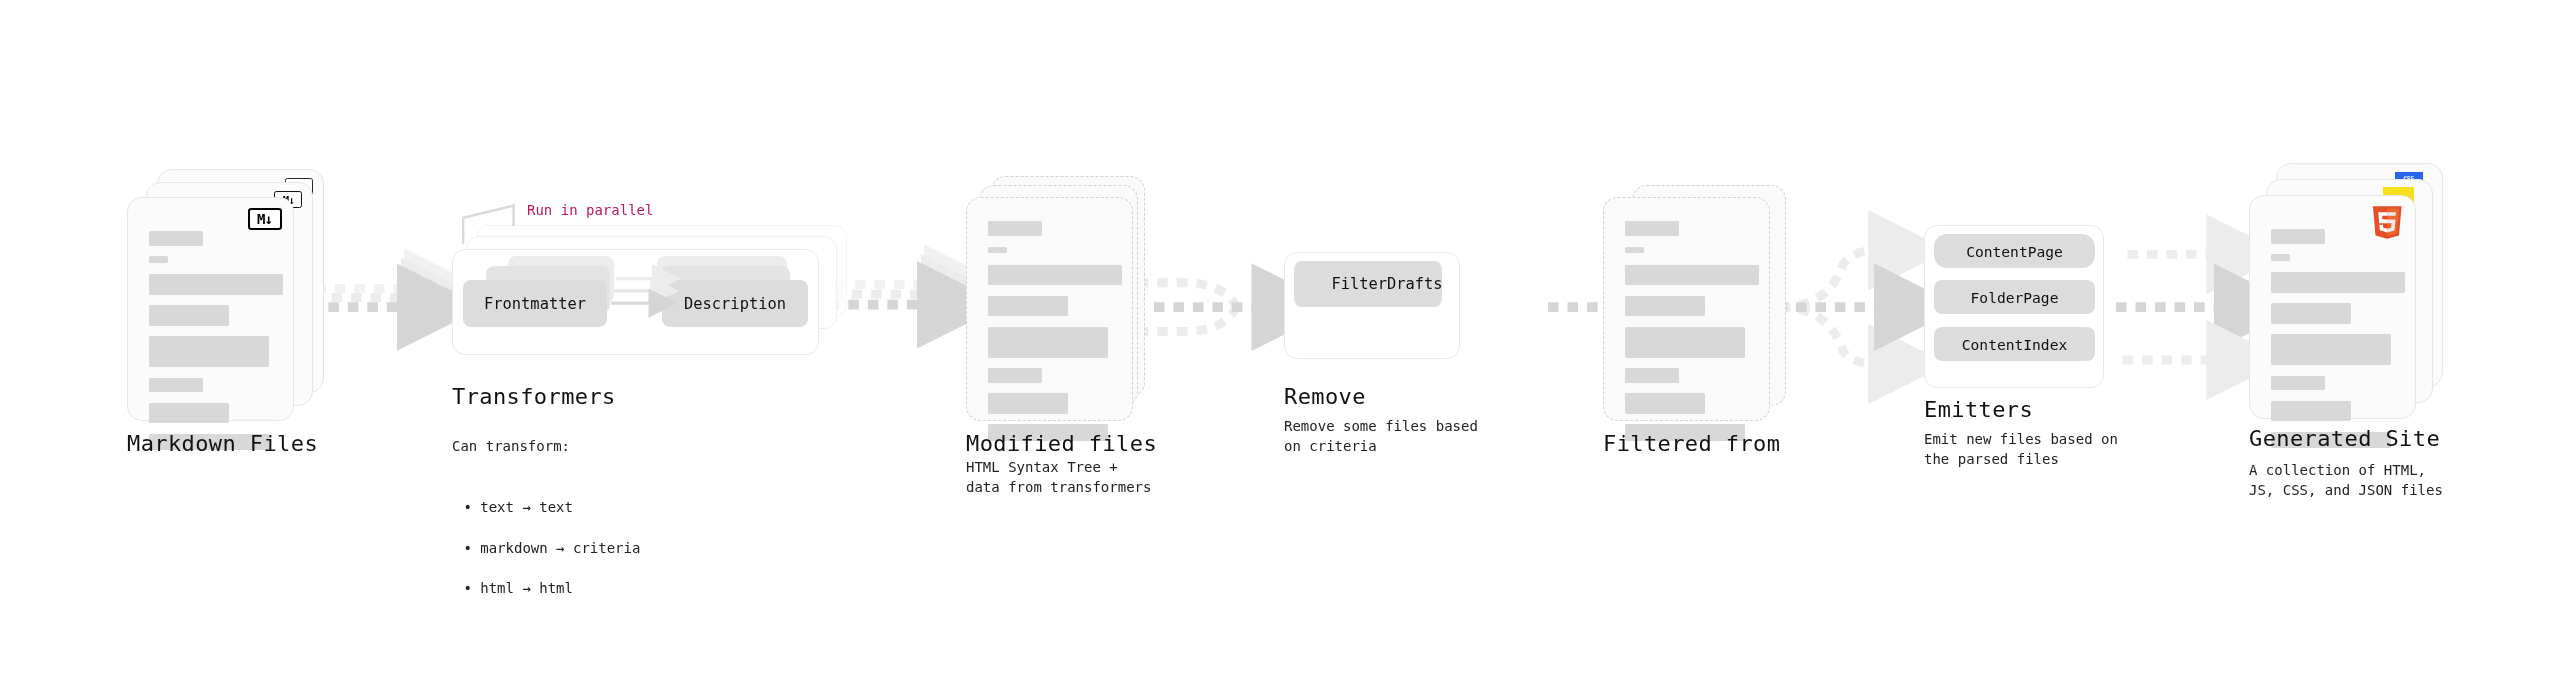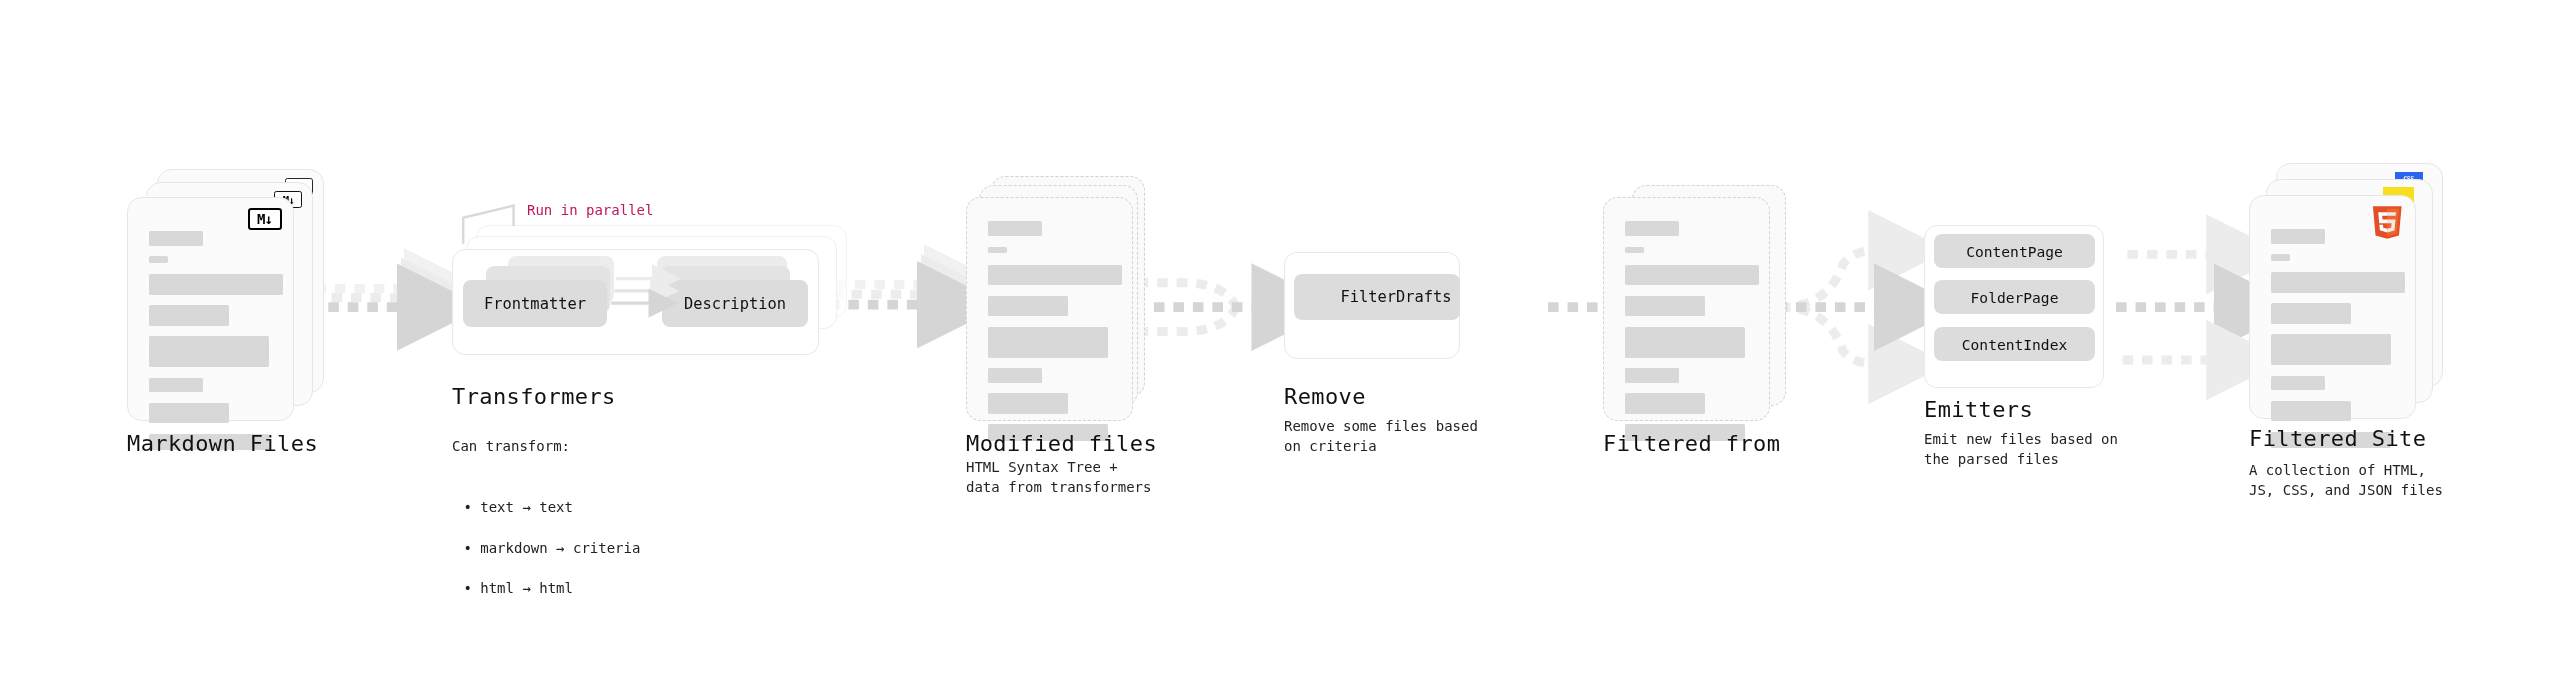--- a/index.html
+++ b/index.html
@@ -209,21 +209,21 @@
         <div class="ln" style="width:120px; height:16.3px;"></div>
       </div>
     </div>
   </div>
   <div class="title" style="left:966px; top:431px;">Modified files</div>
   <div class="caption" style="left:966px; top:457px;">HTML Syntax Tree +
 data from transformers</div>
 
   <div>
     <div class="groupbox" style="left:1284px; top:252px; width:176px; height:107px;"></div>
-    <div class="pill" style="left:1294px; top:274px; width:166px; height:46px;padding-left:38px;">FilterDrafts</div>
+    <div class="pill" style="left:1294px; top:261px; width:148px; height:46px;padding-left:38px;">FilterDrafts</div>
   </div>
   <div class="title" style="left:1284px; top:384px;">Remove</div>
   <div class="caption" style="left:1284px; top:416px;">Remove some files based
 on criteria</div>
 
   <div class="docstack">
     <div class="doc dashed" style="left:1632px; top:185px; width:154px; height:221px;"></div>
     <div class="doc dashed" style="left:1603px; top:197px; width:167px; height:224px;">
       <div class="doc-lines" style="top:23px;">
         <div class="ln" style="width:54px; height:15.4px;"></div>
@@ -234,21 +234,21 @@
         <div class="ln" style="width:54px; height:14.6px;"></div>
         <div class="ln" style="width:80px; height:20.3px;"></div>
         <div class="ln" style="width:120px; height:16.3px;"></div>
       </div>
     </div>
   </div>
   <div class="title" style="left:1603px; top:431px;">Filtered from</div>
 
   <div>
     <div class="groupbox" style="left:1924px; top:225px; width:180px; height:163px;"></div>
-    <div class="pill" style="left:1934px; top:234px; width:161px; height:34px; font-size:14.6px;">ContentPage</div>
+    <div class="pill" style="left:1934px; top:234px; width:161px; height:34px; font-size:14.6px;border-radius:13px;">ContentPage</div>
     <div class="pill" style="left:1934px; top:280px; width:161px; height:34px; font-size:14.6px;">FolderPage</div>
     <div class="pill" style="left:1934px; top:327px; width:161px; height:34px; font-size:14.6px;">ContentIndex</div>
   </div>
   <div class="title" style="left:1924px; top:397px;">Emitters</div>
   <div class="caption" style="left:1924px; top:429px;">Emit new files based on
 the parsed files</div>
 
   <div class="docstack">
     <div class="doc" style="left:2276px; top:163px; width:167px; height:224px;">
       <div class="badge-css" style="right:19.5px; top:8.1px;">CSS</div>
@@ -270,18 +270,18 @@
         <div class="ln" style="width:18.7px; height:6.5px; margin-bottom:11.4px;"></div>
         <div class="ln" style="width:134px; height:20.3px;"></div>
         <div class="ln" style="width:80px; height:20.3px;"></div>
         <div class="ln" style="width:120px; height:31px;"></div>
         <div class="ln" style="width:54px; height:14.6px;"></div>
         <div class="ln" style="width:80px; height:20.3px;"></div>
         <div class="ln" style="width:120px; height:16.3px;"></div>
       </div>
     </div>
   </div>
-  <div class="title" style="left:2249px; top:426px;">Filtered Site</div>
+  <div class="title" style="left:2249px; top:426px;">Generated Site</div>
   <div class="caption" style="left:2249px; top:460px;">A collection of HTML,
 JS, CSS, and JSON files</div>
 
 </div>
 
 
 </body></html>

